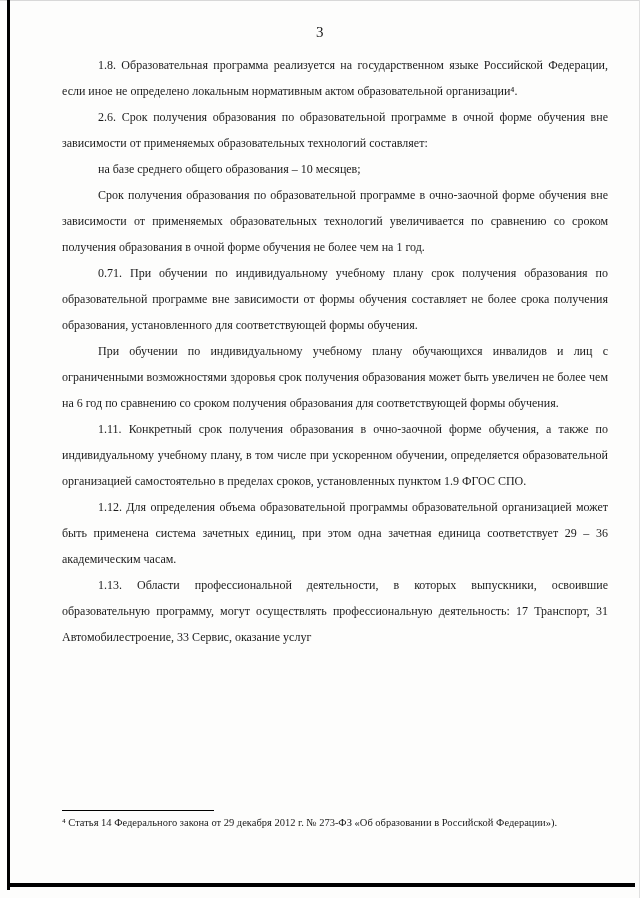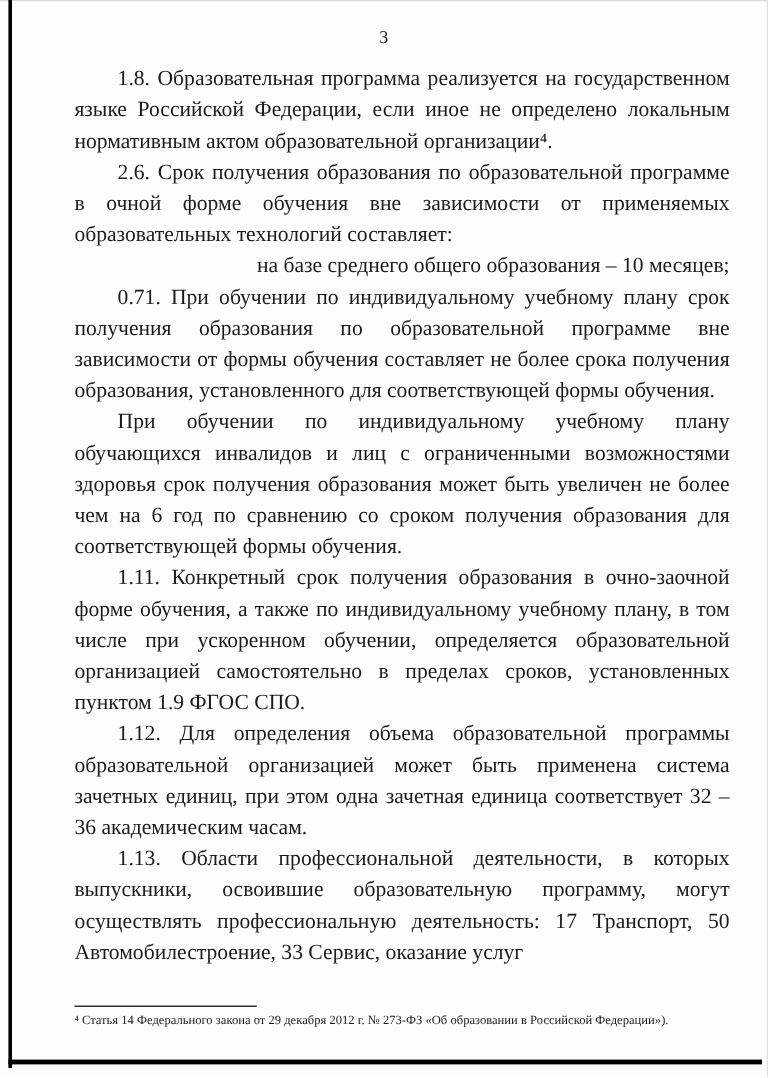--- a/index.html
+++ b/index.html
@@ -46,35 +46,35 @@
     top: 24px; left: 0;
     width: 100%;
     text-align: center;
     font-size: 15px;
     letter-spacing: 0.5px;
   }
   .content {
     position: absolute;
     left: 62px; top: 52px;
     width: 546px;
-    font-size: 18px;
+    font-size: 12px;
     line-height: 26px;
   }
   .para {
     margin: 0;
     text-indent: 36px;
     text-align: justify;
   }
   .list-line {
     margin: 0 0 0 36px;
-    text-align: right;
+    text-align: left;
   }
   .footnote-area {
     position: absolute;
-    left: 62px; top: 838px;
+    left: 62px; top: 810px;
     width: 546px;
     font-size: 10.5px;
     line-height: 15px;
   }
   .footnote-rule {
     width: 152px;
     height: 0;
     border-top: 1px solid #000;
     margin-bottom: 4px;
   }
@@ -91,25 +91,26 @@
   <div class="edge-right"></div>
   <div class="edge-left"></div>
   <div class="edge-bottom"></div>
 
   <div class="page-number">3</div>
 
   <div class="content">
     <p class="para">1.8. Образовательная программа реализуется на государственном языке Российской Федерации, если иное не определено локальным нормативным актом образовательной организации⁴.</p>
     <p class="para">2.6. Срок получения образования по образовательной программе в очной форме обучения вне зависимости от применяемых образовательных технологий составляет:</p>
     <p class="list-line">на базе среднего общего образования – 10 месяцев;</p>
+    <p class="para">Срок получения образования по образовательной программе в очно-заочной форме обучения вне зависимости от применяемых образовательных технологий увеличивается по сравнению со сроком получения образования в очной форме обучения не более чем на 1 год.</p>
     <p class="para">0.71. При обучении по индивидуальному учебному плану срок получения образования по образовательной программе вне зависимости от формы обучения составляет не более срока получения образования, установленного для соответствующей формы обучения.</p>
     <p class="para">При обучении по индивидуальному учебному плану обучающихся инвалидов и лиц с ограниченными возможностями здоровья срок получения образования может быть увеличен не более чем на 6 год по сравнению со сроком получения образования для соответствующей формы обучения.</p>
     <p class="para">1.11. Конкретный срок получения образования в очно-заочной форме обучения, а также по индивидуальному учебному плану, в том числе при ускоренном обучении, определяется образовательной организацией самостоятельно в пределах сроков, установленных пунктом 1.9 ФГОС СПО.</p>
-    <p class="para">1.12. Для определения объема образовательной программы образовательной организацией может быть применена система зачетных единиц, при этом одна зачетная единица соответствует 32 – 36 академическим часам.</p>
-    <p class="para">1.13. Области профессиональной деятельности, в которых выпускники, освоившие образовательную программу, могут осуществлять профессиональную деятельность: 17 Транспорт, 50 Автомобилестроение, 33 Сервис, оказание услуг</p>
+    <p class="para">1.12. Для определения объема образовательной программы образовательной организацией может быть применена система зачетных единиц, при этом одна зачетная единица соответствует 29 – 36 академическим часам.</p>
+    <p class="para">1.13. Области профессиональной деятельности, в которых выпускники, освоившие образовательную программу, могут осуществлять профессиональную деятельность: 17 Транспорт, 31 Автомобилестроение, 33 Сервис, оказание услуг</p>
   </div>
 
   <div class="footnote-area">
     <div class="footnote-rule"></div>
     <div class="footnote-text">⁴ Статья 14 Федерального закона от 29 декабря 2012 г. № 273-ФЗ «Об образовании в Российской Федерации»).</div>
   </div>
 
 </div>
 
 </body></html>

